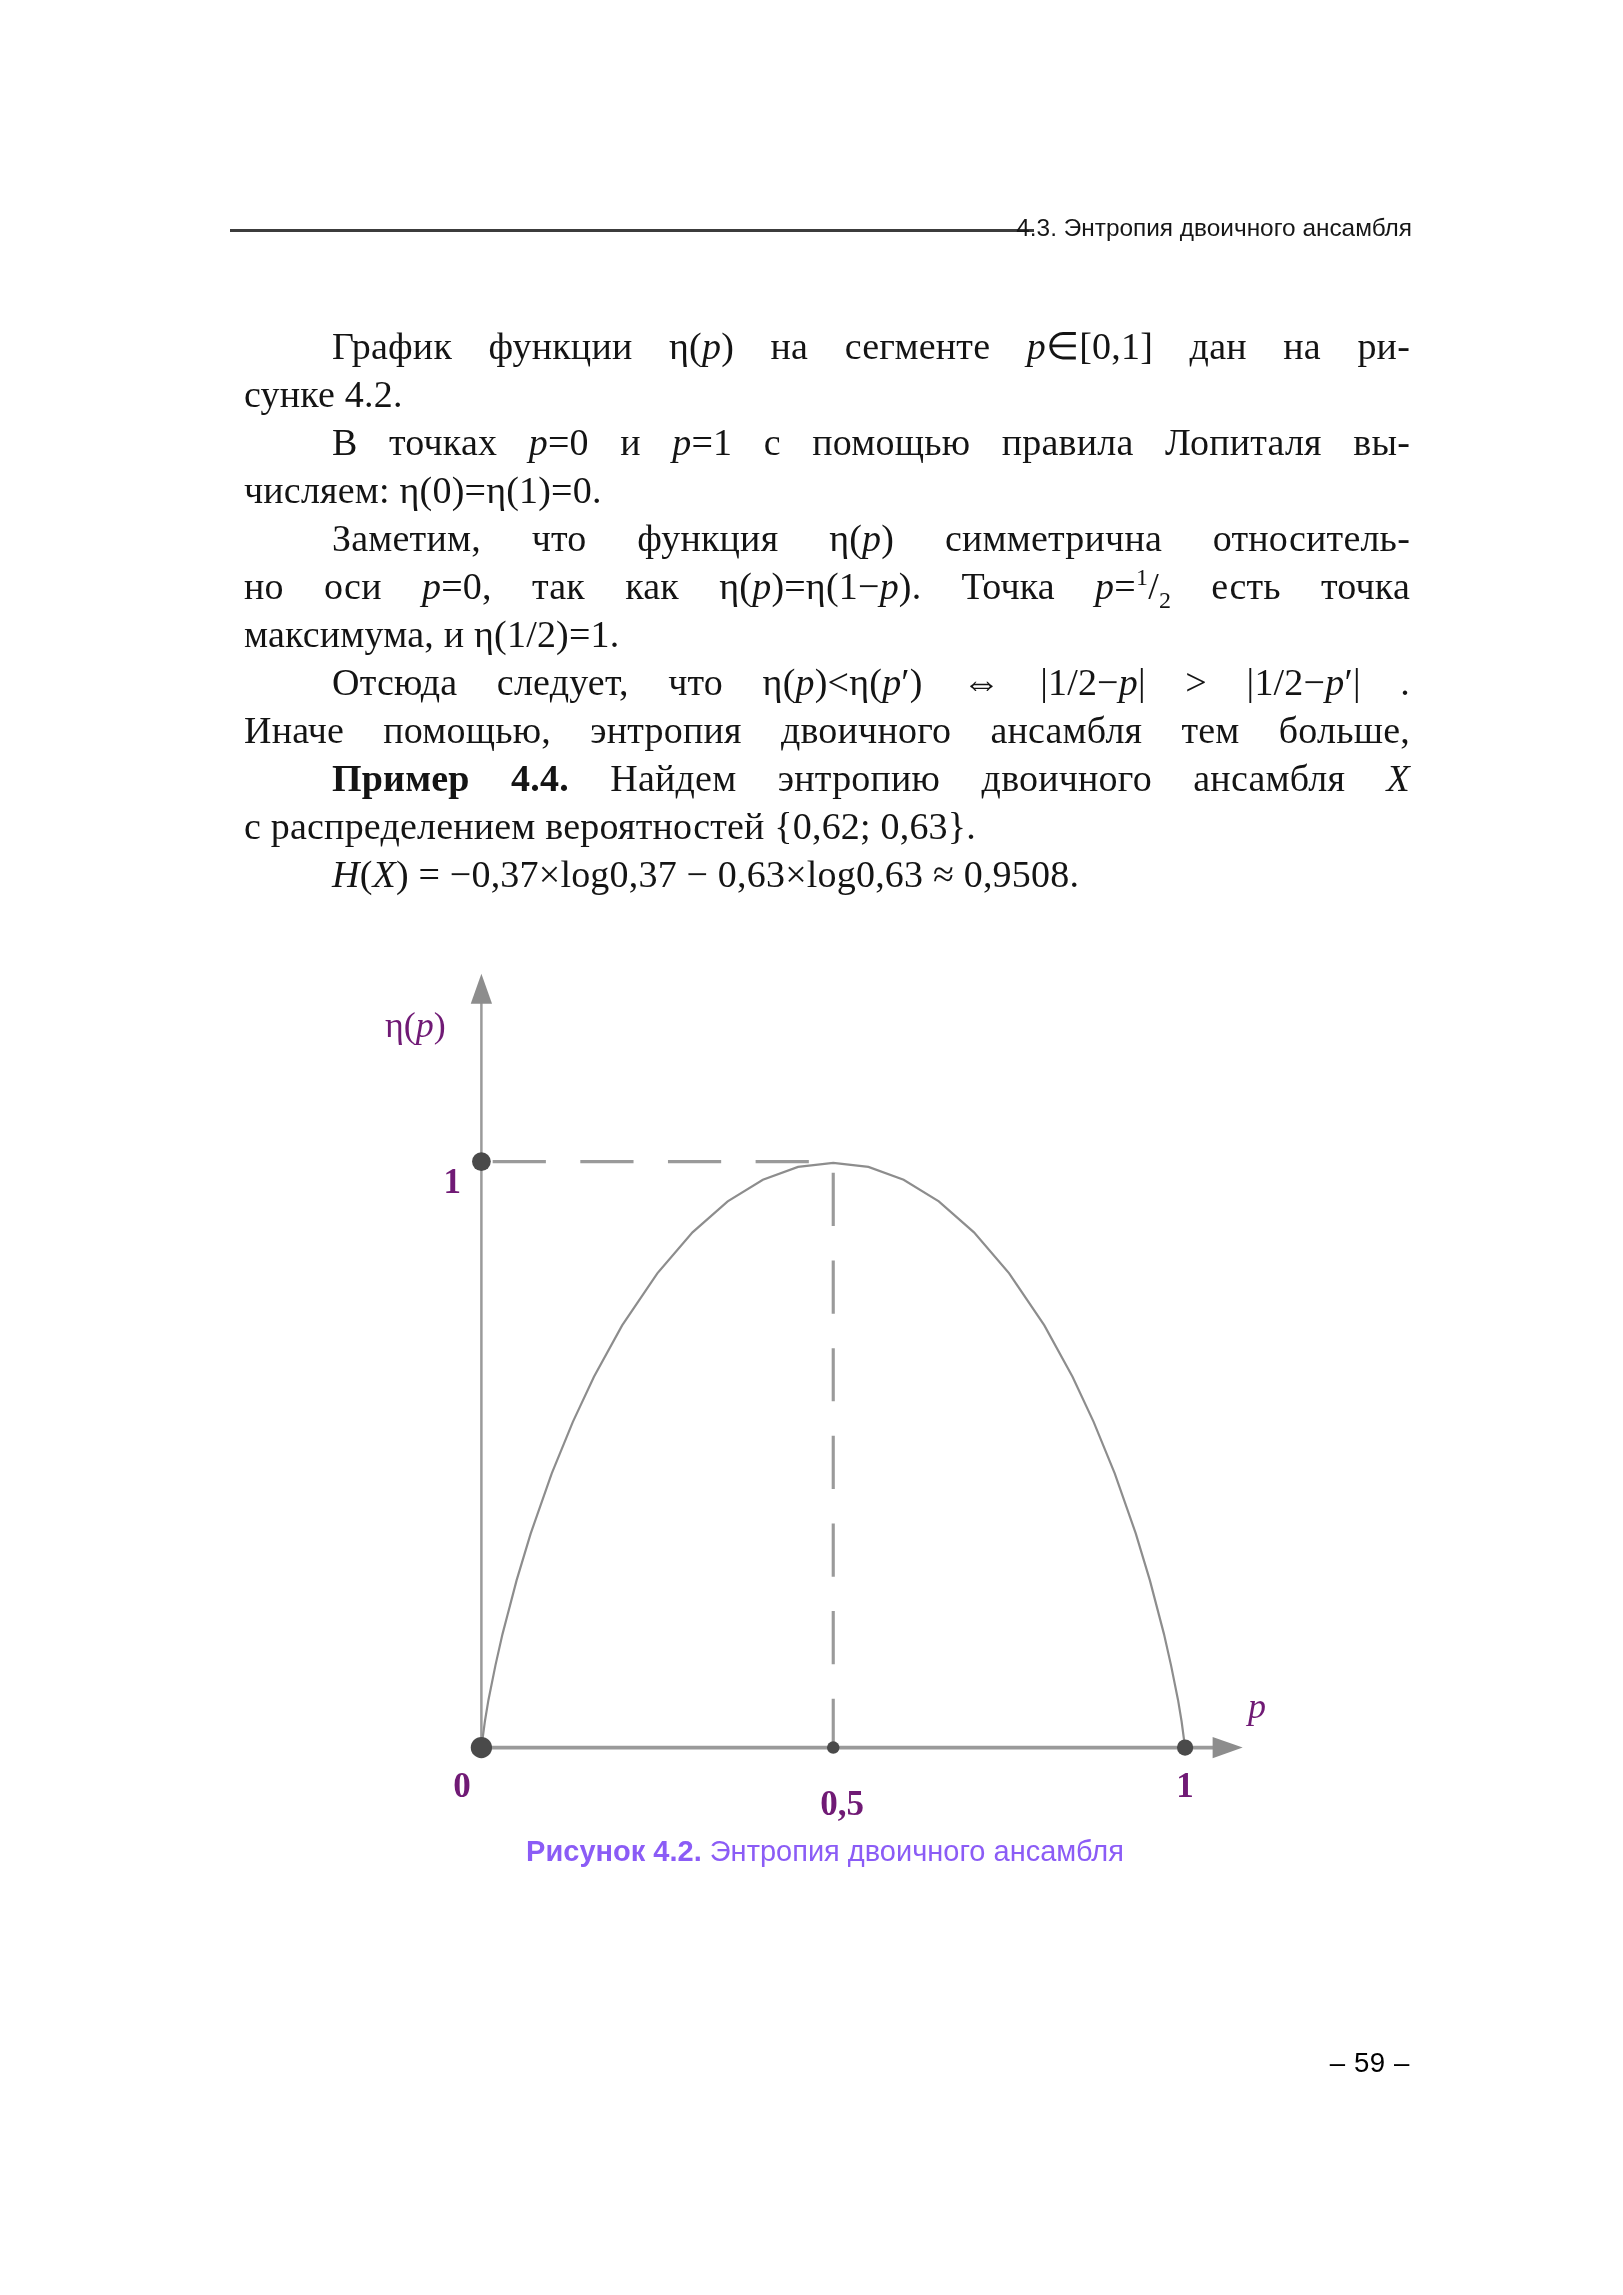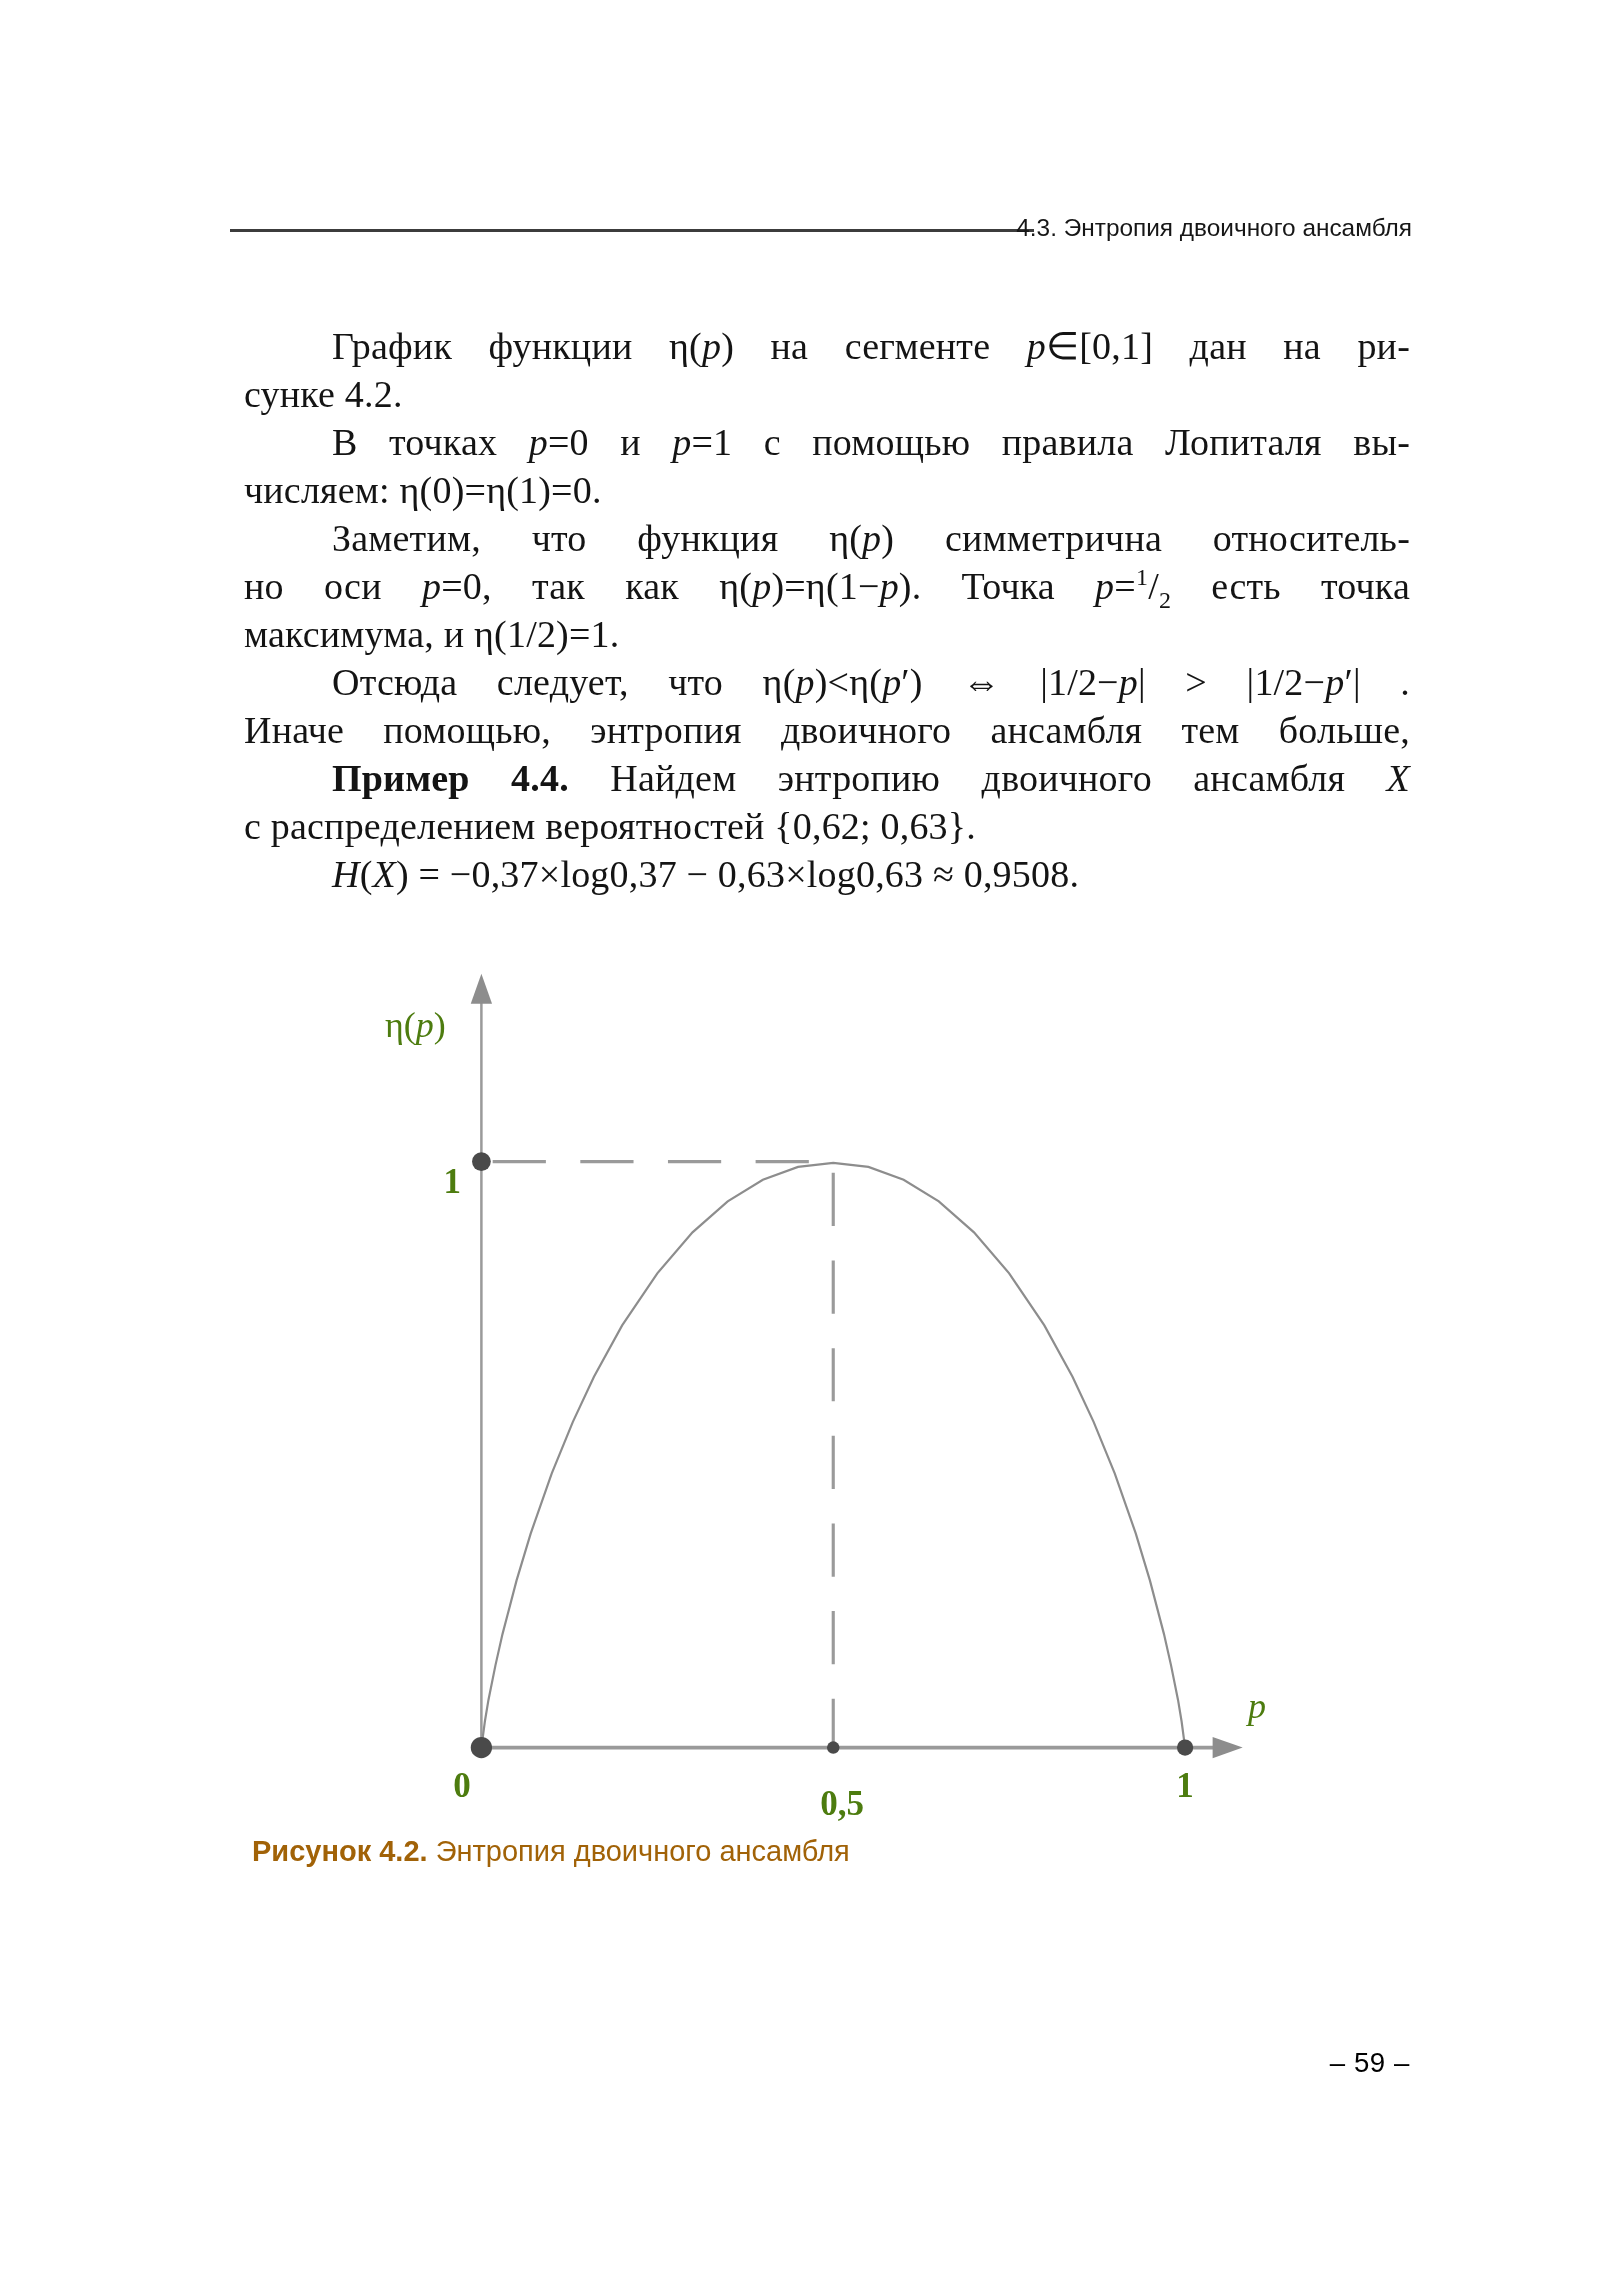--- a/index.html
+++ b/index.html
@@ -42,34 +42,35 @@
   
   .figure-wrap {
     position: absolute; left: 351px; top: 965px;
     width: 977px; height: 889px;
   }
   .figure-wrap svg { position: absolute; left: 0; top: 0; }
 
   .figlab {
     position: absolute;
     font-family: "Liberation Serif", serif;
-    color: #4d7c0f;
+    color: #701a75;
     line-height: 1;
     white-space: nowrap;
   }
   .figlab.axisname { font-size: 36px; }
   .figlab.ticknum  { font-size: 35px; font-weight: bold; }
   .figlab.center   { text-align: center; }
   .figlab.right    { text-align: right; }
   .figlab i { font-style: italic; }
 
   .caption {
-    position: absolute; left: 252px; top: 1835px; width: 1166px;
+    position: absolute; left: 242px; top: 1835px; width: 1166px;
+    text-align: center;
     font: 29px "Liberation Sans", sans-serif;
-    color: #a16207;
+    color: #8b5cf6;
   }
   .caption b { font-weight: bold; }
 
   .pagenum {
     position: absolute; left: 244px; top: 2047px; width: 1166px;
     text-align: right;
     font: 27.6px "Liberation Sans", sans-serif;
     color: #000000;
     letter-spacing: 0.6px;
   }

